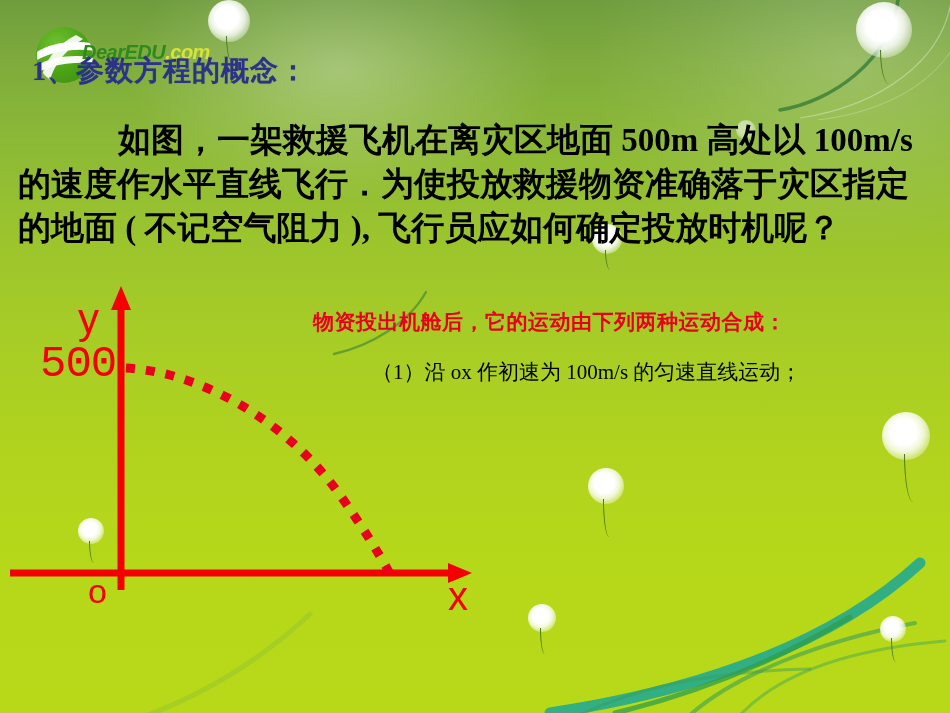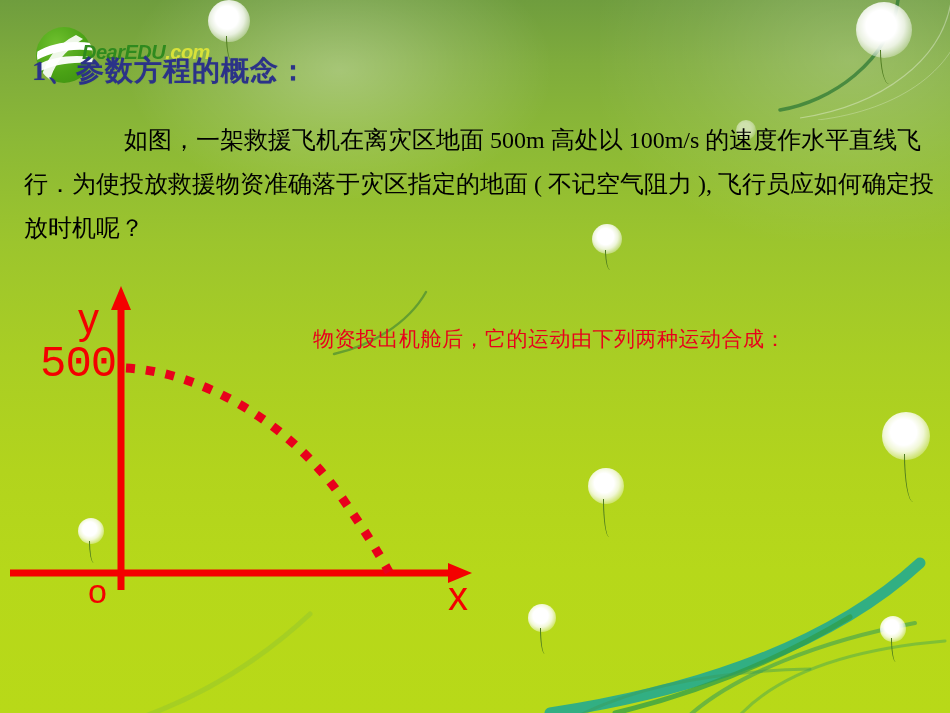--- a/index.html
+++ b/index.html
@@ -87,44 +87,43 @@
     font-weight: bold;
     color: #2b3288;
     letter-spacing: 1px;
     white-space: nowrap;
     text-shadow: 0 0 1px rgba(43,50,136,0.4);
   }
 
   
   #problem {
     position: absolute;
-    left: 24px; top: 118px;
+    left: 18px; top: 118px;
     width: 916px;
-    font-size: 24px;
+    font-size: 33px;
     line-height: 44px;
     color: #000000;
     text-indent: 100px;
     letter-spacing: 0px;
-    font-weight: 400;
+    font-weight: 700;
   }
 
   
   #diagram { position: absolute; left: 0; top: 280px; width: 500px; height: 350px; }
   #diagram svg { display: block; }
 
   
   #note-head {
     position: absolute;
     left: 313px; top: 308px;
     font-size: 21px;
-    font-weight: normal;
+    font-weight: bold;
     color: #e8001c;
     white-space: nowrap;
     letter-spacing: 0.5px;
-    margin-top: 17px;
   }
   #note-list {
     position: absolute;
     left: 372px; top: 358px;
     font-size: 21px;
     line-height: 28px;
     color: #000000;
     white-space: nowrap;
     font-weight: 500;
   }
@@ -232,15 +231,16 @@
     </svg>
     <div style="position:absolute;left:78px;top:18px;font-size:42px;color:#f40000;font-family:'Liberation Sans',sans-serif;line-height:1;">y</div>
     <div style="position:absolute;left:448px;top:296px;font-size:40px;color:#f40000;font-family:'Liberation Sans',sans-serif;line-height:1;">x</div>
     <div style="position:absolute;left:88px;top:294px;font-size:34px;color:#f40000;font-family:'Liberation Sans',sans-serif;line-height:1;">o</div>
     <div style="position:absolute;left:40px;top:62px;font-size:44px;color:#f40000;font-family:Liberation Mono, monospace;line-height:1;letter-spacing:-1px;">500</div>
   </div>
 
   <div id="note-head">物资投出机舱后，它的运动由下列两种运动合成：</div>
 
   <div id="note-list">
+    <div>（1）沿 ox 作初速为 100m/s 的匀速直线运动；</div>
   </div>
 
 </div>
 
 </body></html>

